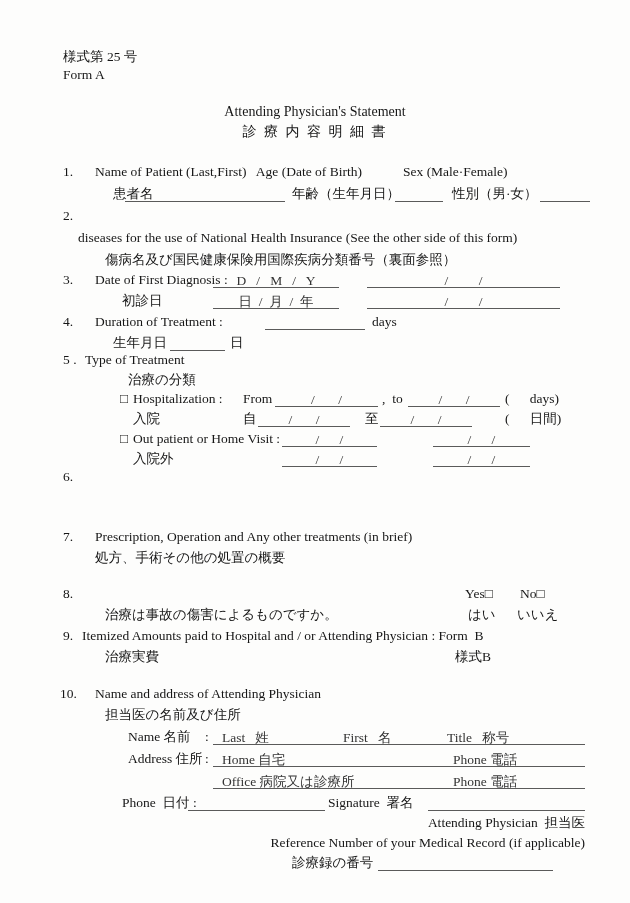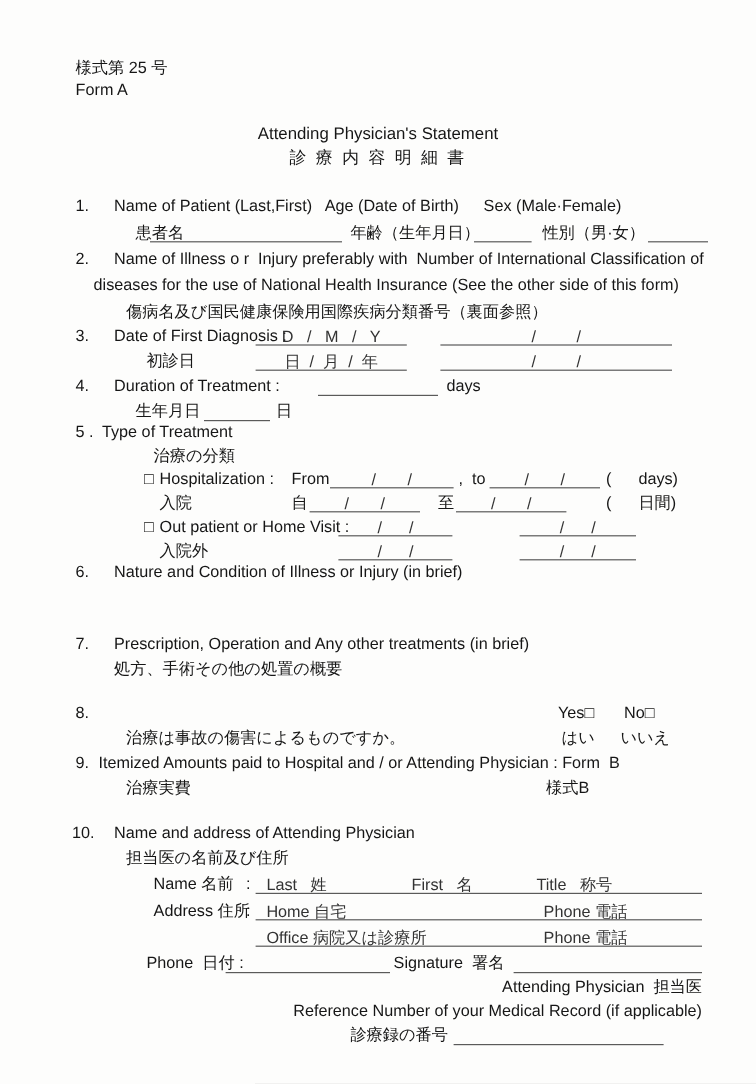--- a/index.html
+++ b/index.html
@@ -1,17 +1,17 @@
 <!DOCTYPE html>
 <html><head>
 <meta charset="utf-8">
 <style>
   html,body{margin:0;padding:0;background:#e8e8e8;}
   .page{position:relative;width:630px;height:903px;background:#fdfdfc;
-        font-family:Liberation Sans, sans-serif;color:#161616;overflow:hidden;}
+        font-family:Liberation Serif, serif;color:#161616;overflow:hidden;}
   .row{position:absolute;left:0;width:100%;height:19px;line-height:19px;font-size:13.5px;}
   .row span{white-space:pre;}
   .t{position:absolute;top:0;}
   .line{position:absolute;top:1px;height:16px;border-bottom:1px solid #5a5a5a;
         text-align:center;color:#333;overflow:visible;}
   .line .t{top:0;}
   .ctr{position:absolute;left:0;right:0;text-align:center;}
   .rt{position:absolute;left:0;right:45px;text-align:right;}
   .ttl{font-size:14px;}
   .sp{letter-spacing:2px;}
@@ -43,21 +43,20 @@
     <span class="t" style="left:113px">患者名</span>
     <span class="line" style="left:125px;width:160px"></span>
     <span class="t" style="left:292px">年齢（生年月日）</span>
     <span class="line" style="left:395px;width:48px"></span>
     <span class="t" style="left:452px">性別（男·女）</span>
     <span class="line" style="left:540px;width:50px"></span>
   </div>
 
   <div class="row" style="top:206px">
     <span class="t" style="left:63px">2.</span>
-    <span class="t" style="left:95px">Name of Illness o r  Injury preferably with  Number of International Classification of</span>
   </div>
   <div class="row" style="top:228px">
     <span class="t" style="left:78px">diseases for the use of National Health Insurance (See the other side of this form)</span>
   </div>
   <div class="row" style="top:250px">
     <span class="t" style="left:105px">傷病名及び国民健康保険用国際疾病分類番号（裏面参照）</span>
   </div>
 
   <div class="row" style="top:270px">
     <span class="t" style="left:63px">3.</span>
@@ -114,21 +113,20 @@
     <span class="line" style="left:433px;width:97px"><span class="ctr">/      /</span></span>
   </div>
   <div class="row" style="top:449px">
     <span class="t" style="left:133px">入院外</span>
     <span class="line" style="left:282px;width:95px"><span class="ctr">/      /</span></span>
     <span class="line" style="left:433px;width:97px"><span class="ctr">/      /</span></span>
   </div>
 
   <div class="row" style="top:467px">
     <span class="t" style="left:63px">6.</span>
-    <span class="t" style="left:95px">Nature and Condition of Illness or Injury (in brief)</span>
   </div>
 
   <div class="row" style="top:527px">
     <span class="t" style="left:63px">7.</span>
     <span class="t" style="left:95px">Prescription, Operation and Any other treatments (in brief)</span>
   </div>
   <div class="row" style="top:548px">
     <span class="t" style="left:95px">処方、手術その他の処置の概要</span>
   </div>
 

